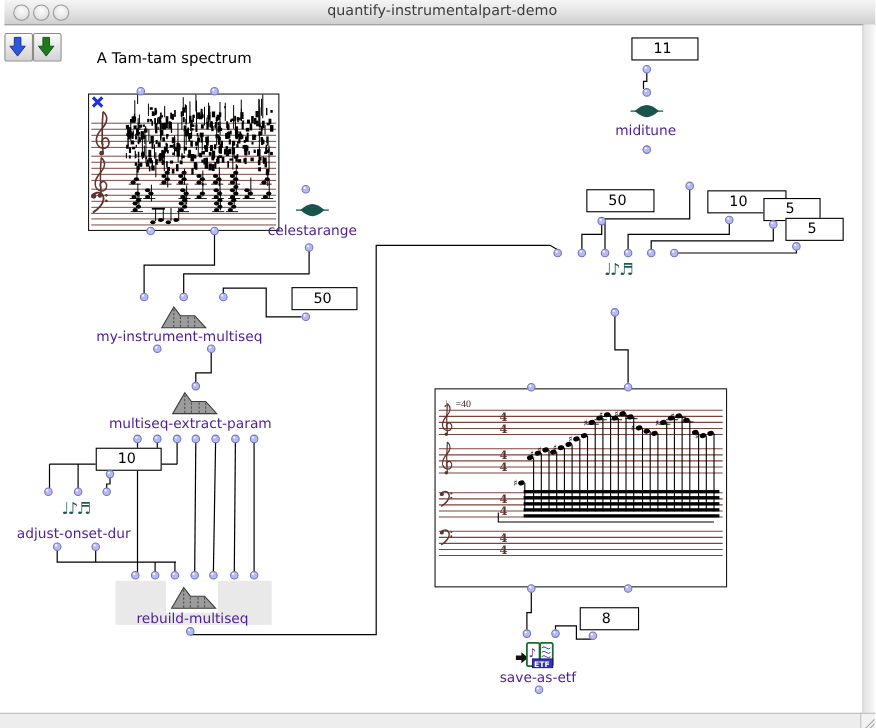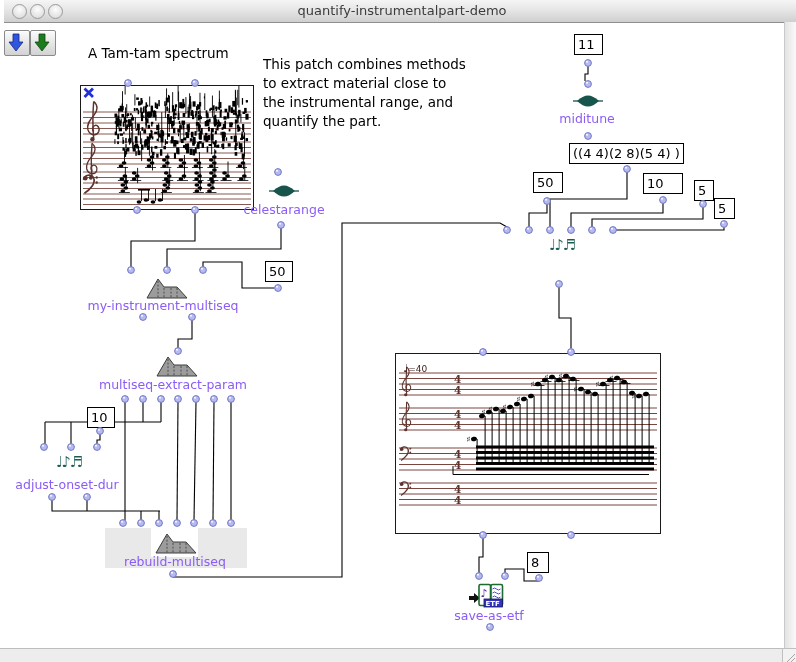--- a/index.html
+++ b/index.html
@@ -19,30 +19,30 @@
   #htrack{position:absolute;left:0;bottom:0;width:796px;height:13px;
     background:#ededed;border-top:1px solid #bdbdbd;}
   #grip{position:absolute;right:0;bottom:0;width:13px;height:13px;background:#f2f2f2;
     border-left:1px solid #c0c0c0;border-top:1px solid #c0c0c0;}
   
   .tbtn{position:absolute;width:24px;height:24px;border:1px solid #8a8a8a;border-radius:2px;
     background:linear-gradient(#fbfbfb,#d2d2d2);box-shadow:inset 0 1px 0 #fff;}
   
   .abs{position:absolute;}
   .comment{position:absolute;font-size:13.5px;color:#000;line-height:19px;}
-  .nlabel{position:absolute;transform:translateX(-50%);font-size:12.5px;color:#8b5cf6;white-space:nowrap;}
+  .nlabel{position:absolute;transform:translateX(-50%);font-size:12.5px;color:#4c1d95;white-space:nowrap;}
   .vbox{position:absolute;background:#fff;border:1px solid #000;font-size:13px;color:#000;
-    line-height:17px;padding:1px 3px;white-space:nowrap;}
+    line-height:17px;padding:1px 19px;white-space:nowrap;}
   .notesicon{position:absolute;font-size:15px;letter-spacing:-1.5px;color:#1a5c52;line-height:15px;}
   .scorebox{position:absolute;background:#fff;border:1px solid #1a1a1a;}
   #rebuild-bg{position:absolute;left:105px;top:528px;width:142px;height:40px;background:#e9e9e9;}
   #rebuild-white{position:absolute;left:151px;top:528px;width:47px;height:29px;background:#fff;}
   #wires{position:absolute;left:0;top:0;pointer-events:none;}
   #ports{position:absolute;left:0;top:0;z-index:40;}
-  #tempo{position:absolute;left:7px;top:3px;color:#44251f;}
+  #tempo{position:absolute;left:7px;top:3px;color:#44251f;font-family:Liberation Serif, serif;}
   #tempo .tn{font-size:11px;} #tempo .tv{font-size:9px;}
 </style>
 </head>
 <body>
 
 <div id="win">
 
   <svg id="wires" width="796" height="662">
       <polyline points="195,212 195,241 131,241 131,267" fill="none" stroke="#000" stroke-width="1.1"></polyline>
       <polyline points="281,228 281,249 167,249 167,267" fill="none" stroke="#000" stroke-width="1.1"></polyline>
@@ -90,21 +90,20 @@
       <path d="M8,3 h6 v8 h4 l-7,9 -7,-9 h4 z" fill="#3056dd" stroke="#16247e" stroke-width="0.8"></path>
     </svg>
   </div>
   <div class="tbtn" style="left:30px;top:30px">
     <svg width="22" height="22" viewBox="0 0 22 22">
       <path d="M8,3 h6 v8 h4 l-7,9 -7,-9 h4 z" fill="#1d7a1d" stroke="#0c4a0c" stroke-width="0.8"></path>
     </svg>
   </div>
 
   <div class="comment" style="left:88px;top:44px">A Tam-tam spectrum</div>
-  <div class="comment" style="left:263px;top:55px;width:205px">This patch combines methods to extract material close to the instrumental range, and quantify the part.</div>
 
   <div class="scorebox" style="left:80px;top:85px;width:172px;height:123px">
     <svg id="tamtam-svg" width="172" height="123">
         <line x1="2" y1="26" x2="170" y2="26" stroke="#7b453e" stroke-width="0.9"></line>
         <line x1="2" y1="31.5" x2="170" y2="31.5" stroke="#7b453e" stroke-width="0.9"></line>
         <line x1="2" y1="37" x2="170" y2="37" stroke="#7b453e" stroke-width="0.9"></line>
         <line x1="2" y1="42.5" x2="170" y2="42.5" stroke="#7b453e" stroke-width="0.9"></line>
         <line x1="2" y1="48" x2="170" y2="48" stroke="#7b453e" stroke-width="0.9"></line>
         <line x1="2" y1="56" x2="170" y2="56" stroke="#7b453e" stroke-width="0.9"></line>
         <line x1="2" y1="61.5" x2="170" y2="61.5" stroke="#7b453e" stroke-width="0.9"></line>
@@ -636,21 +635,20 @@
   </svg>
   <div class="nlabel" style="left:284px;top:202px">celestarange</div>
 
   <div class="vbox" style="left:574px;top:34px;width:21px">11</div>
   <svg class="abs" style="left:573px;top:94px" width="30" height="14">
     <line x1="0" y1="7" x2="30" y2="7" stroke="#17544c" stroke-width="1.3"></line>
     <path d="M4,7 Q10,1.5 15,1.5 Q20,1.5 26,7 Q20,12.5 15,12.5 Q10,12.5 4,7 Z" fill="#17544c"></path>
   </svg>
   <div class="nlabel" style="left:587px;top:111px">miditune</div>
 
-  <div class="vbox" style="left:569px;top:143px">((4 4)(2 8)(5 4) )</div>
   <div class="vbox" style="left:533px;top:172px;width:22px">50</div>
   <div class="vbox" style="left:643px;top:173px;width:32px">10</div>
   <div class="vbox" style="left:694px;top:180px;width:12px">5</div>
   <div class="vbox" style="left:714px;top:198px;width:13px">5</div>
 
   <span class="notesicon" style="left:549px;top:238px">♩♪♬</span>
 
   <div class="vbox" style="left:265px;top:261px;width:20px">50</div>
   <svg class="abs" style="left:144px;top:276px" width="46" height="24">
     <polygon points="3,22 14,3 20,11 33,11 43,22" fill="#9c9c9c" stroke="#3c3c3c" stroke-width="1"></polygon>

